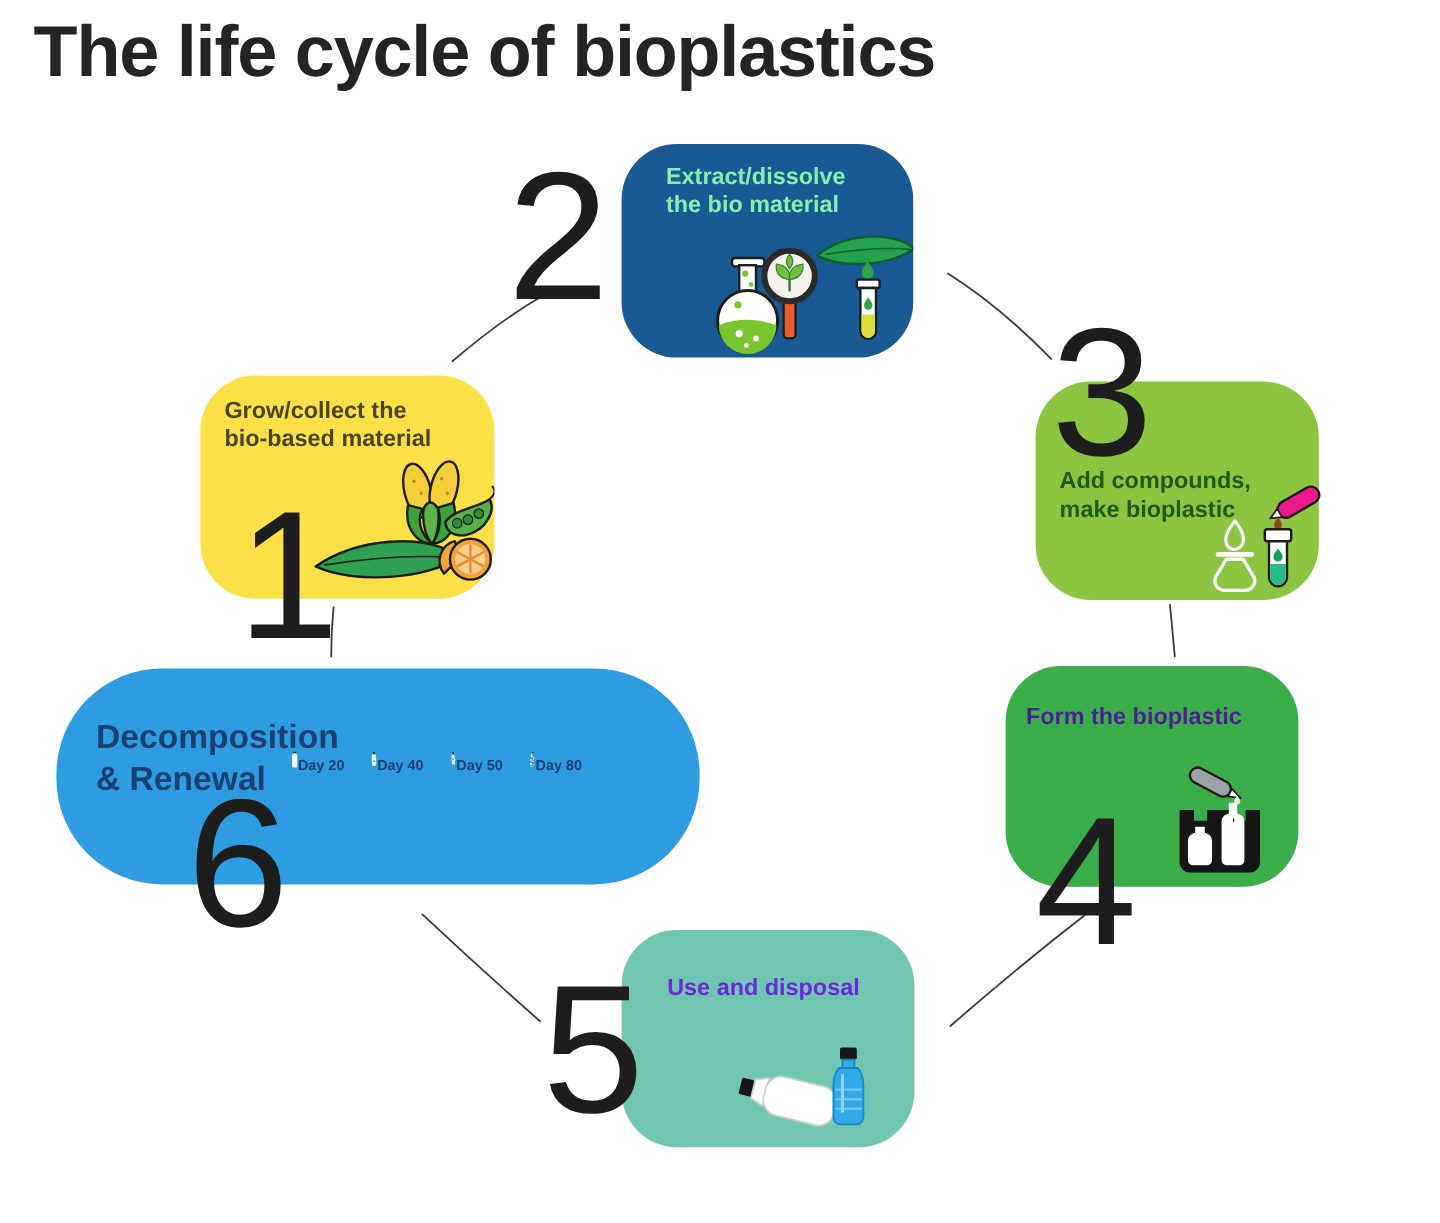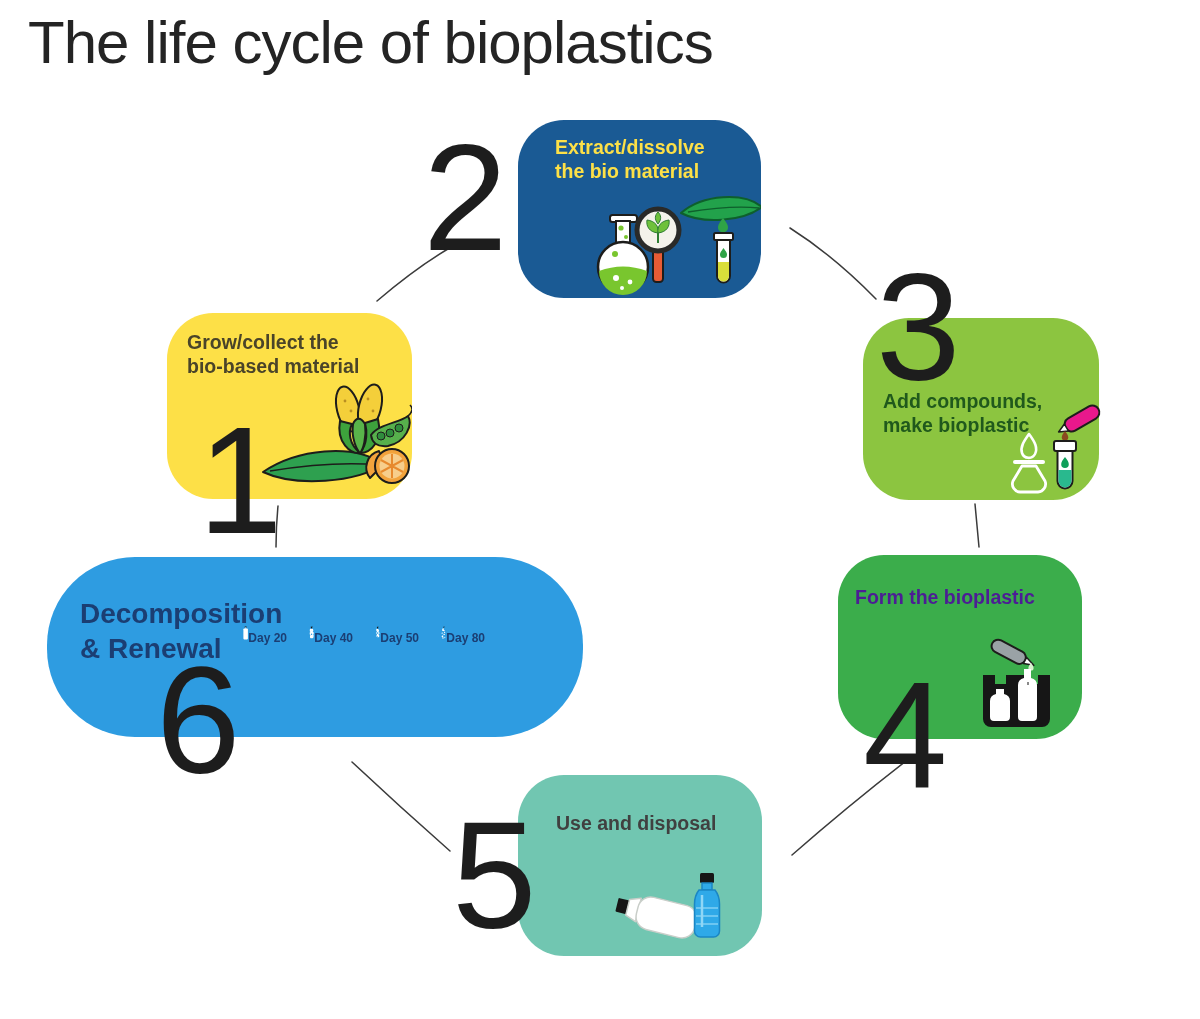--- a/index.html
+++ b/index.html
@@ -1,42 +1,42 @@
 <!DOCTYPE html>
 <html><head>
 <meta charset="utf-8">
 <style>
   html,body{margin:0;padding:0;background:#ffffff;}
   .canvas{
     position:relative;width:1200px;height:1019px;background:#ffffff;overflow:hidden;
     font-family:"Liberation Sans", sans-serif;
   }
   .title{
-    position:absolute;left:28px;top:8px;font-size:60px;font-weight:400;
+    position:absolute;left:28px;top:8px;font-size:60px;font-weight:700;
     color:#242424;letter-spacing:-1px;white-space:nowrap;
   }
   .connectors{position:absolute;left:0;top:0;z-index:0;}
   .step{position:absolute;border-radius:46px;z-index:1;}
   .step-label{position:absolute;font-size:19.5px;font-weight:700;line-height:1.24;white-space:pre-line;}
   .icons{position:absolute;left:0;top:0;}
   .num{
     position:absolute;z-index:5;font-size:152px;line-height:1;font-weight:300;
     color:#1d1d1d;
   }
   
   .step1{left:167px;top:313px;width:245px;height:186px;background:#fde047;}
   .step1 .step-label{left:20px;top:17px;color:#4a4429;}
   .step2{left:518px;top:120px;width:243px;height:178px;background:#1A5A94;}
-  .step2 .step-label{left:37px;top:15px;color:#fde047;}
+  .step2 .step-label{left:37px;top:15px;color:#86efac;}
   .step3{left:863px;top:318px;width:236px;height:182px;background:#8CC540;}
   .step3 .step-label{left:20px;top:71px;color:#20591c;}
   .step4{left:838px;top:555px;width:244px;height:184px;background:#3BAD4B;}
   .step4 .step-label{left:17px;top:30px;color:#4c1d95;}
   .step5{left:518px;top:775px;width:244px;height:181px;background:#71C6B1;}
-  .step5 .step-label{left:38px;top:36px;color:#404040;}
+  .step5 .step-label{left:38px;top:36px;color:#6d28d9;}
   .step6{left:47px;top:557px;width:536px;height:180px;background:#2E9CE1;border-radius:88px;}
   .step6 .step-label{left:33px;top:40px;color:#1b3e73;font-size:28px;}
   
   .num1{left:198px;top:404px;}
   .num2{left:423px;top:121px;}
   .num3{left:876px;top:251px;}
   .num4{left:863px;top:659px;}
   .num5{left:452px;top:799px;}
   .num6{left:156px;top:644px;}
   

